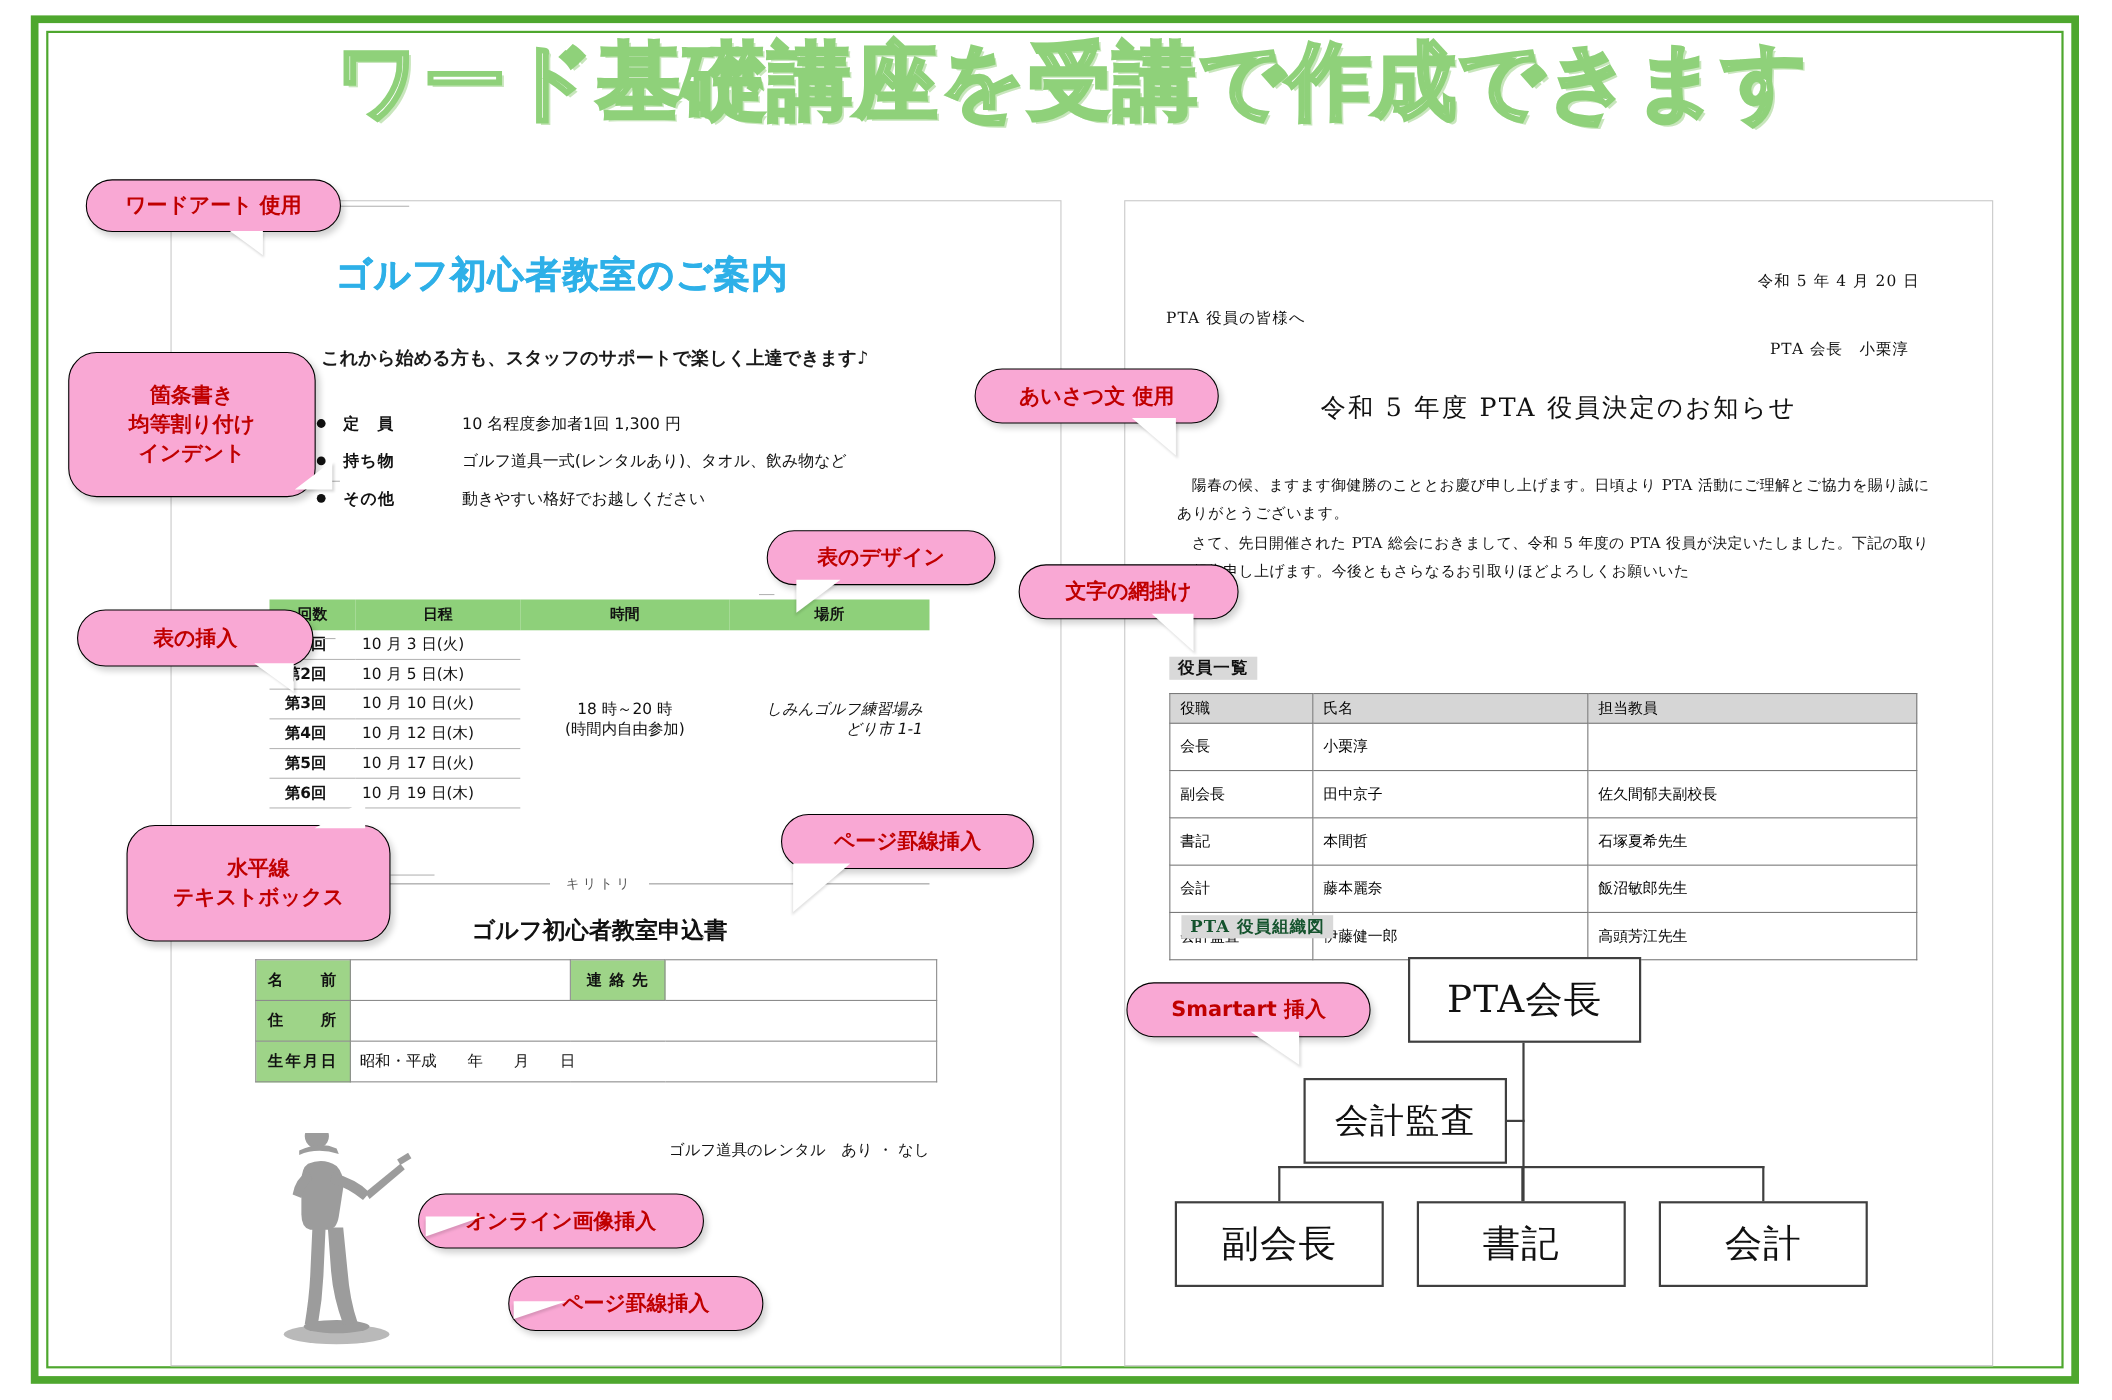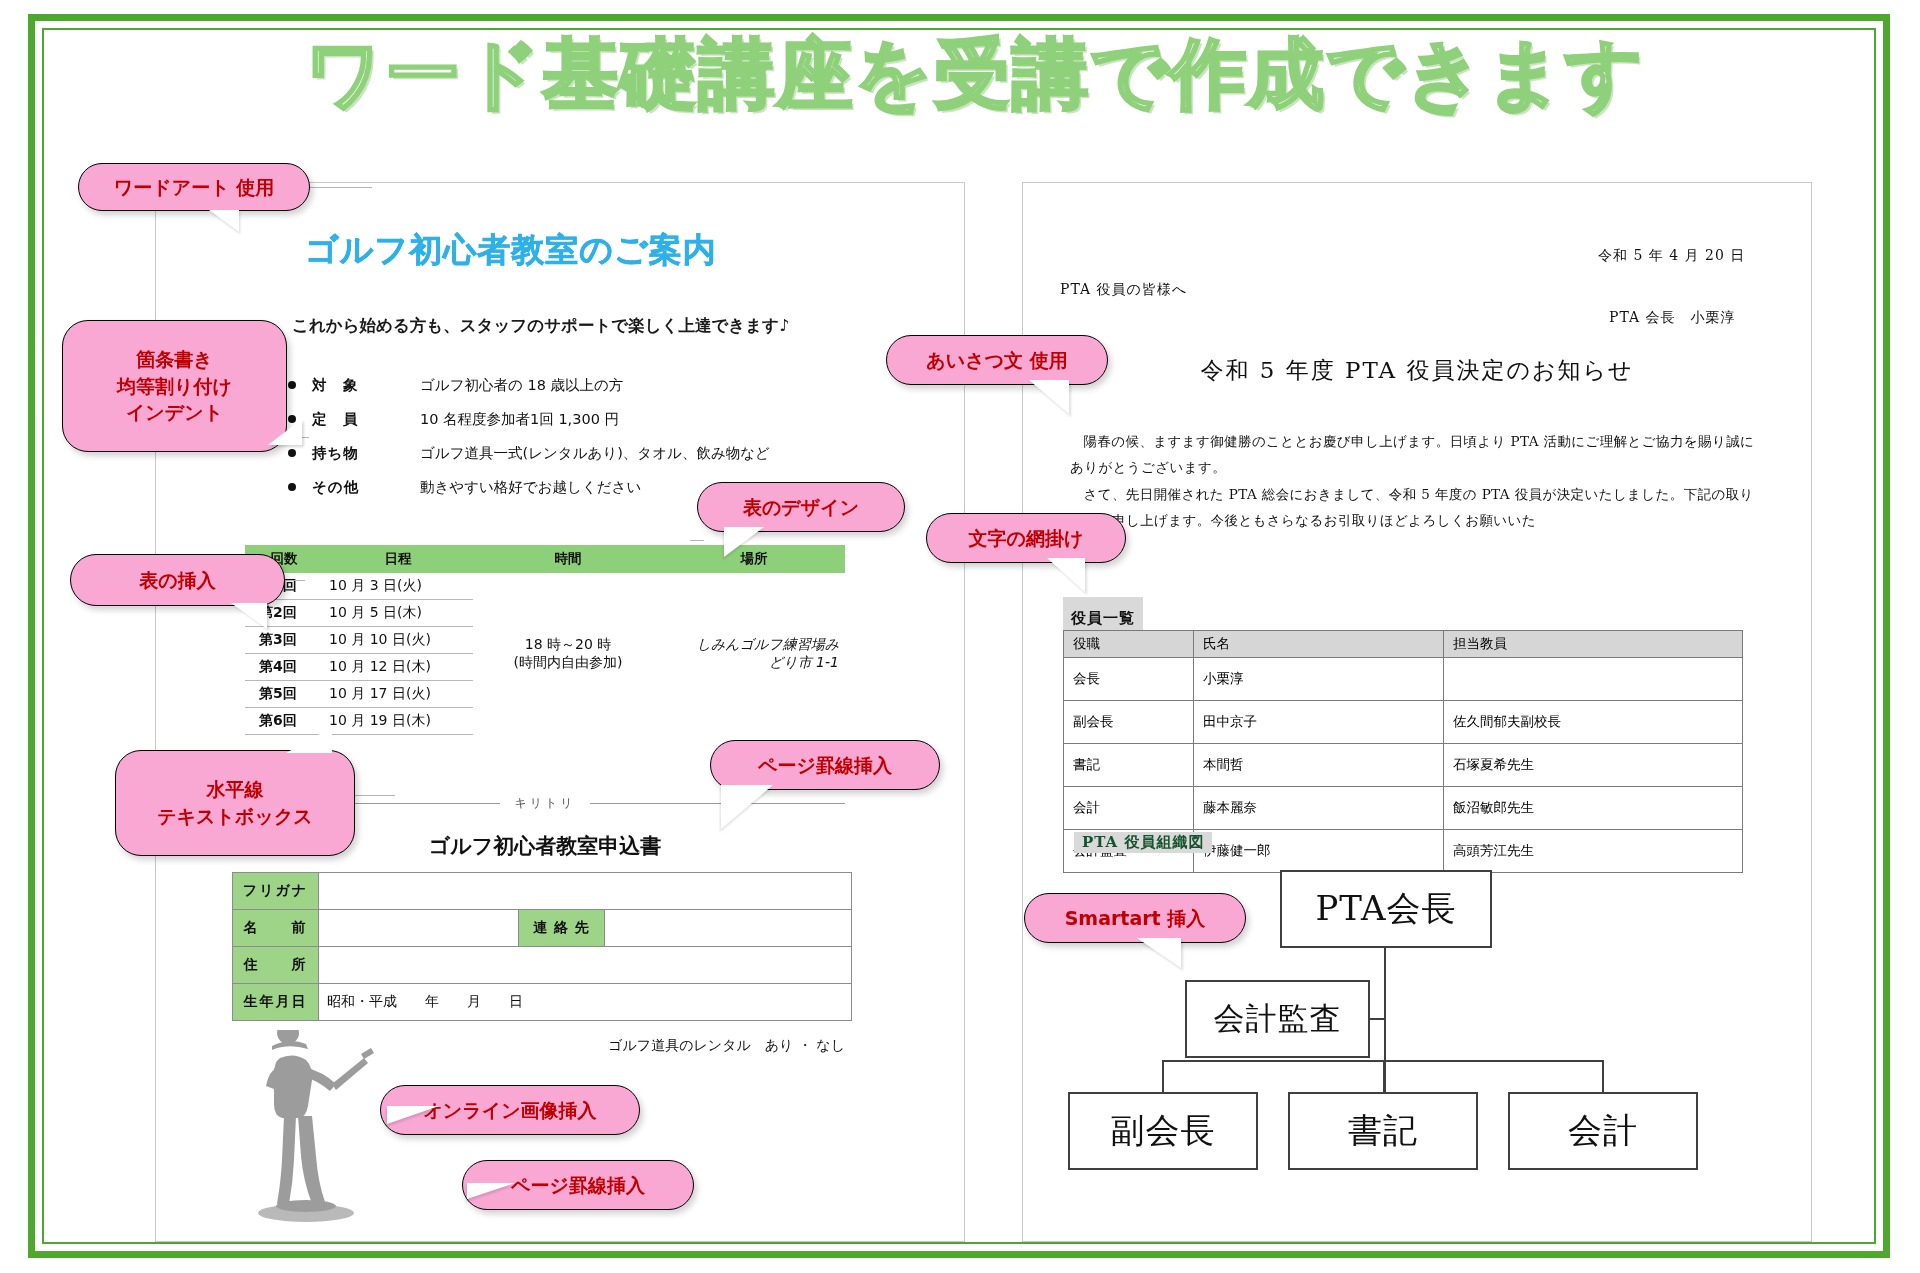--- a/index.html
+++ b/index.html
@@ -187,21 +187,21 @@
     font-family: "DejaVu Serif", serif;
     font-size: 13.5px; line-height: 1.95; color: #111;
     letter-spacing: 0.4px;
   }
   #r-body p { margin: 0; text-indent: 1em; }
 
   #r-subtitle-1 {
     position: absolute; left: 1063px; top: 597px;
     font-family: "DejaVu Serif", serif;
     font-size: 15px; font-weight: bold; color: #111;
-    background: #d9d9d9; padding: 12px 8px;
+    background: #d9d9d9; padding: 1px 8px;
     letter-spacing: 1px;
   }
   #officer-table {
     position: absolute; left: 1063px; top: 630px;
     width: 680px;
     border-collapse: collapse;
     font-family: "DejaVu Serif", serif;
     font-size: 13.5px;
   }
   #officer-table th {
@@ -292,25 +292,20 @@
 <div id="page-border-inner"></div>
 
 <div id="wordart-title">ワード基礎講座を受講で作成できます</div>
 
 <div class="sheet" id="sheet-left"></div>
 
 <div id="doc-heading">ゴルフ初心者教室のご案内</div>
 <div id="doc-lead">これから始める方も、スタッフのサポートで楽しく上達できます♪</div>
 
 <div id="bullet-list">
-  <div class="bullet-row">
-    <span class="bullet-dot"></span>
-    <span class="bullet-term">対　象</span>
-    <span class="bullet-desc">ゴルフ初心者の 18 歳以上の方</span>
-  </div>
   <div class="bullet-row">
     <span class="bullet-dot"></span>
     <span class="bullet-term">定　員</span>
     <span class="bullet-desc">10 名程度参加者1回 1,300 円</span>
   </div>
   <div class="bullet-row">
     <span class="bullet-dot"></span>
     <span class="bullet-term">持ち物</span>
     <span class="bullet-desc">ゴルフ道具一式(レンタルあり)、タオル、飲み物など</span>
   </div>
@@ -370,24 +365,20 @@
   <span class="rule"></span>
   <span class="label">キリトリ</span>
   <span class="rule"></span>
 </div>
 
 <div id="form-title">ゴルフ初心者教室申込書</div>
 
 <table id="form-table">
   <tbody>
     <tr>
-      <td class="hdr">フリガナ</td>
-      <td colspan="3"></td>
-    </tr>
-    <tr>
       <td class="hdr">名　　前</td>
       <td style="width:200px"></td>
       <td class="hdr-mid">連 絡 先</td>
       <td></td>
     </tr>
     <tr>
       <td class="hdr">住　　所</td>
       <td colspan="3"></td>
     </tr>
     <tr>

